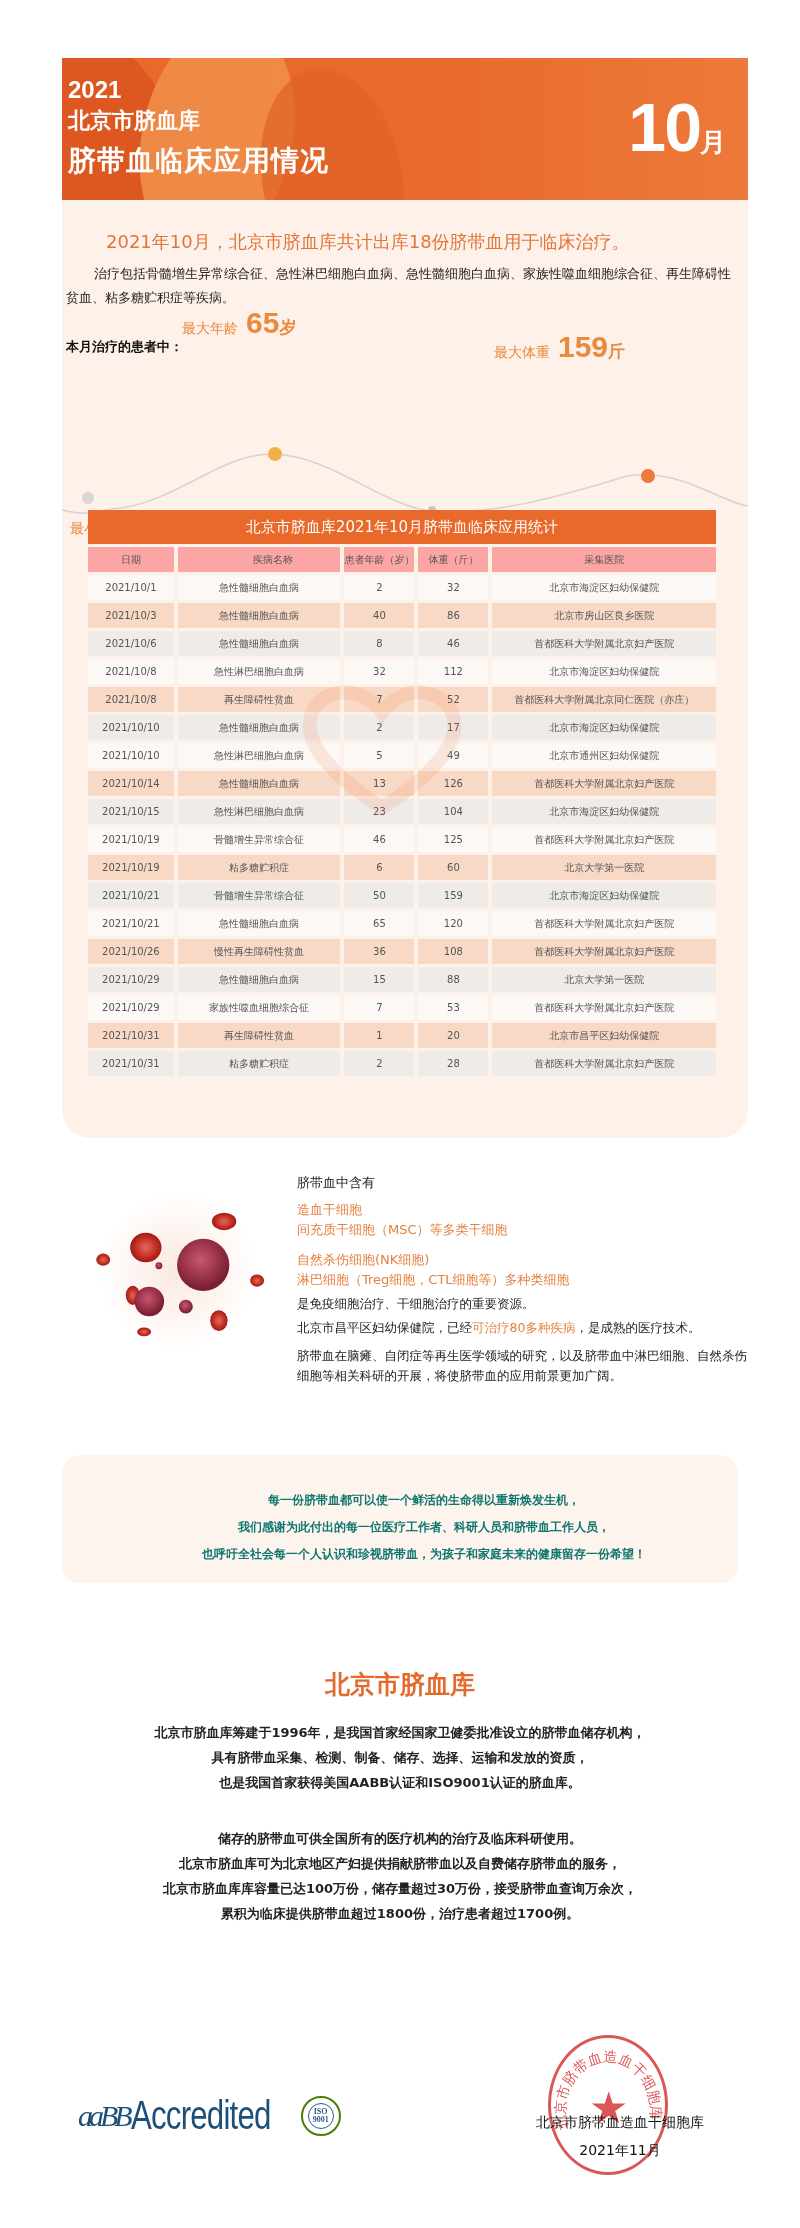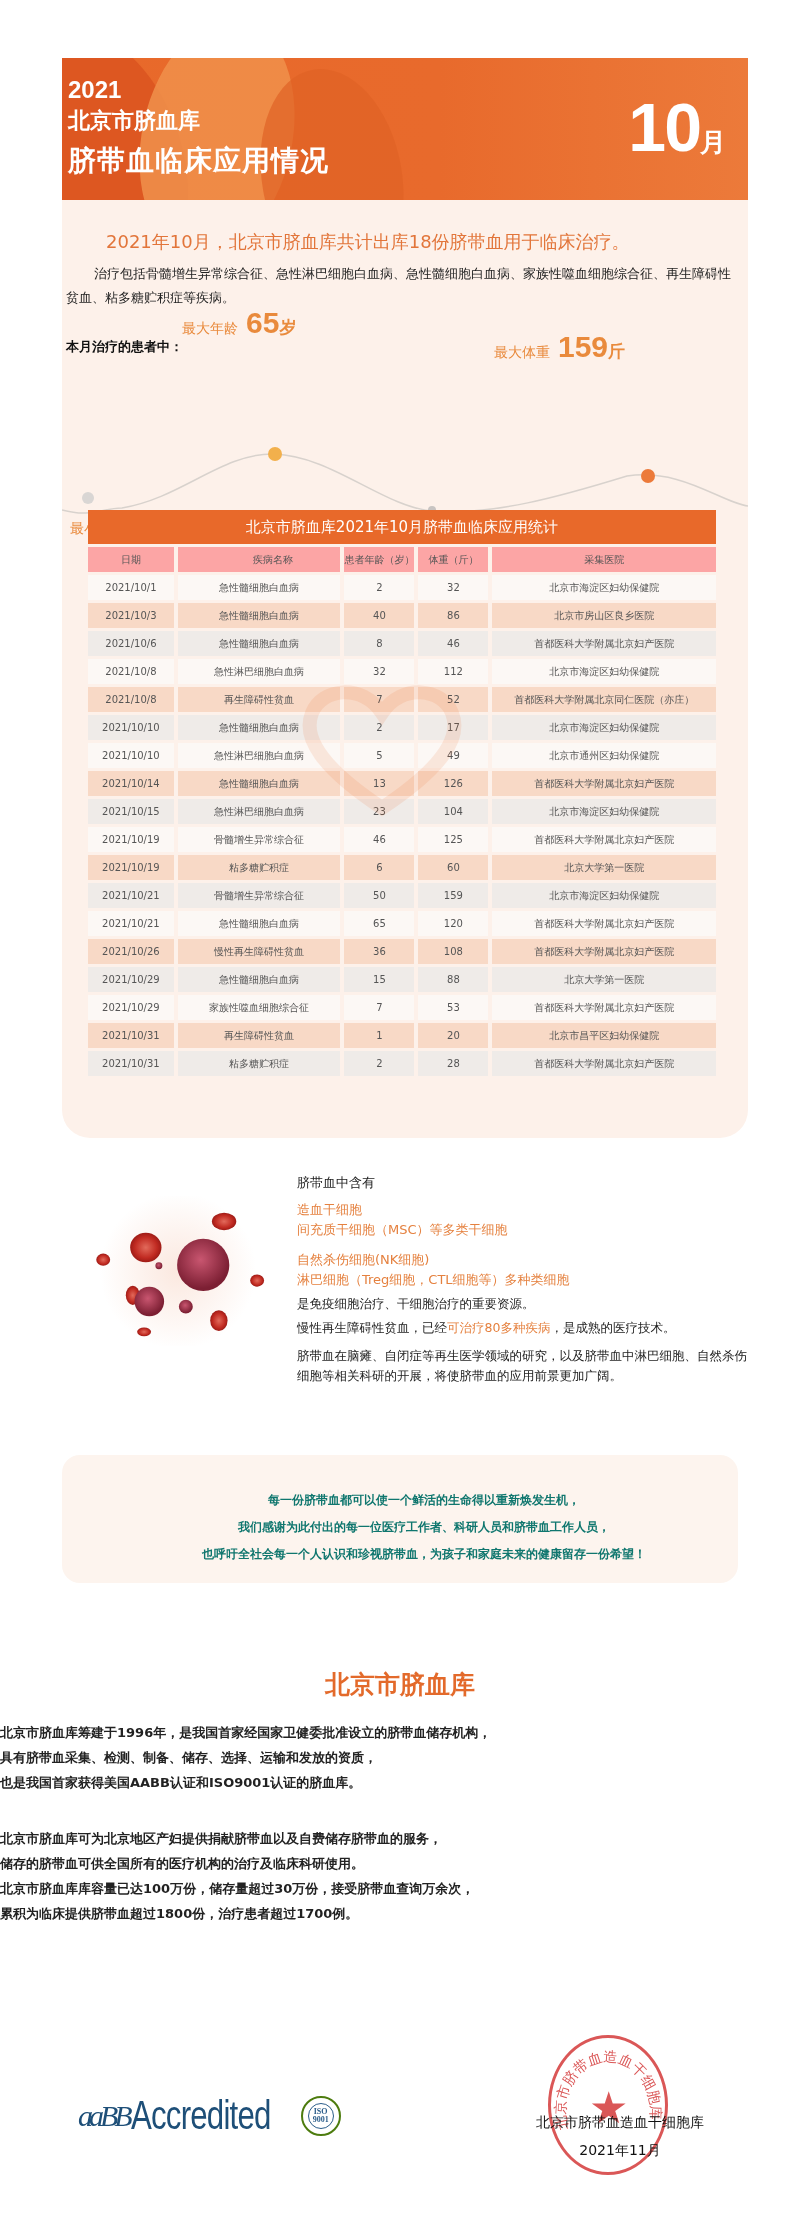--- a/index.html
+++ b/index.html
@@ -52,21 +52,21 @@
   .cells-text .h { color:#222; margin-bottom:8px; font-size:13px; }
   .cells-text .o { color:#e5813f; line-height:20px; font-size:13px; }
   .cells-text .gap { height:10px; }
   .cells-text .p { color:#222; line-height:20px; margin-top:4px; }
   .cells-text .hl { color:#e5813f; }
 
   .thanks { position:absolute; left:62px; top:1455px; width:676px; height:128px; border-radius:18px; background:#fdf4ee; text-align:center; padding-top:32px; }
   .thanks div { color:#0f766e; font-size:12px; font-weight:bold; line-height:27px;margin-left:48px; }
 
   .about-title { position:absolute; left:0; width:800px; top:1668px; text-align:center; font-size:25px; font-weight:bold; color:#e36a2b; }
-  .about { position:absolute; left:0; width:800px; font-size:13px; font-weight:bold; color:#222; line-height:25px; }
+  .about { position:absolute; left:0; width:800px; text-align:center; font-size:13px; font-weight:bold; color:#222; line-height:25px; }
   .about.a1 { top:1720px; }
   .about.a2 { top:1826px; }
 
   .aabb { position:absolute; left:78px; top:2093px; display:flex; align-items:center; }
   .aabb .bb { font-family:"Liberation Serif", serif; font-style:italic; font-size:30px; color:#1e4f78; letter-spacing:-4px; margin-right:2px; }
   .aabb .acc { font-family:"Liberation Sans", sans-serif; font-size:40px; color:#1e4f78; transform:scaleX(.78); transform-origin:left center; letter-spacing:-1px; width:170px; }
   .iso { width:40px; height:40px; border-radius:50%; border:2px solid #4d7c0f; margin-left:0px; display:flex; align-items:center; justify-content:center; flex-direction:column; color:#2b5d8a; font-family:"Liberation Serif", serif; font-size:8px; line-height:8px; font-weight:bold; position:relative; }
   .iso::before { content:""; position:absolute; inset:5px; border-radius:50%; border:1px solid #2b5d8a; }
 
   .stamp { position:absolute; left:548px; top:2035px; width:120px; height:140px; border:3px solid #d43a3a; border-radius:50%; opacity:.85; }
@@ -295,40 +295,40 @@
 
 <div class="cells-text">
   <div class="h">脐带血中含有</div>
   <div class="o">造血干细胞</div>
   <div class="o">间充质干细胞（MSC）等多类干细胞</div>
   <div class="gap"></div>
   <div class="o">自然杀伤细胞(NK细胞)</div>
   <div class="o">淋巴细胞（Treg细胞，CTL细胞等）多种类细胞</div>
   <div class="p">是免疫细胞治疗、干细胞治疗的重要资源。</div>
   <div class="p">
-    <span>慢性再生障碍性贫血，已经</span><span class="hl">可治疗80多种疾病</span><span>，是成熟的医疗技术。</span>
+    <span>北京市昌平区妇幼保健院，已经</span><span class="hl">可治疗80多种疾病</span><span>，是成熟的医疗技术。</span>
   </div>
   <div class="p" style="margin-top:8px;">脐带血在脑瘫、自闭症等再生医学领域的研究，以及脐带血中淋巴细胞、自然杀伤细胞等相关科研的开展，将使脐带血的应用前景更加广阔。</div>
 </div>
 
 <div class="thanks">
   <div>每一份脐带血都可以使一个鲜活的生命得以重新焕发生机，</div>
   <div>我们感谢为此付出的每一位医疗工作者、科研人员和脐带血工作人员，</div>
   <div>也呼吁全社会每一个人认识和珍视脐带血，为孩子和家庭未来的健康留存一份希望！</div>
 </div>
 
 <div class="about-title">北京市脐血库</div>
 <div class="about a1">
   <div>北京市脐血库筹建于1996年，是我国首家经国家卫健委批准设立的脐带血储存机构，</div>
   <div>具有脐带血采集、检测、制备、储存、选择、运输和发放的资质，</div>
   <div>也是我国首家获得美国AABB认证和ISO9001认证的脐血库。</div>
 </div>
 <div class="about a2">
+  <div>储存的脐带血可供全国所有的医疗机构的治疗及临床科研使用。</div>
   <div>北京市脐血库可为北京地区产妇提供捐献脐带血以及自费储存脐带血的服务，</div>
-  <div>储存的脐带血可供全国所有的医疗机构的治疗及临床科研使用。</div>
   <div>北京市脐血库库容量已达100万份，储存量超过30万份，接受脐带血查询万余次，</div>
   <div>累积为临床提供脐带血超过1800份，治疗患者超过1700例。</div>
 </div>
 
 <div class="aabb">
   <span class="bb">aaBB</span>
   <span class="acc">Accredited</span>
   <div class="iso">
     <span>ISO</span>
     <span>9001</span>

